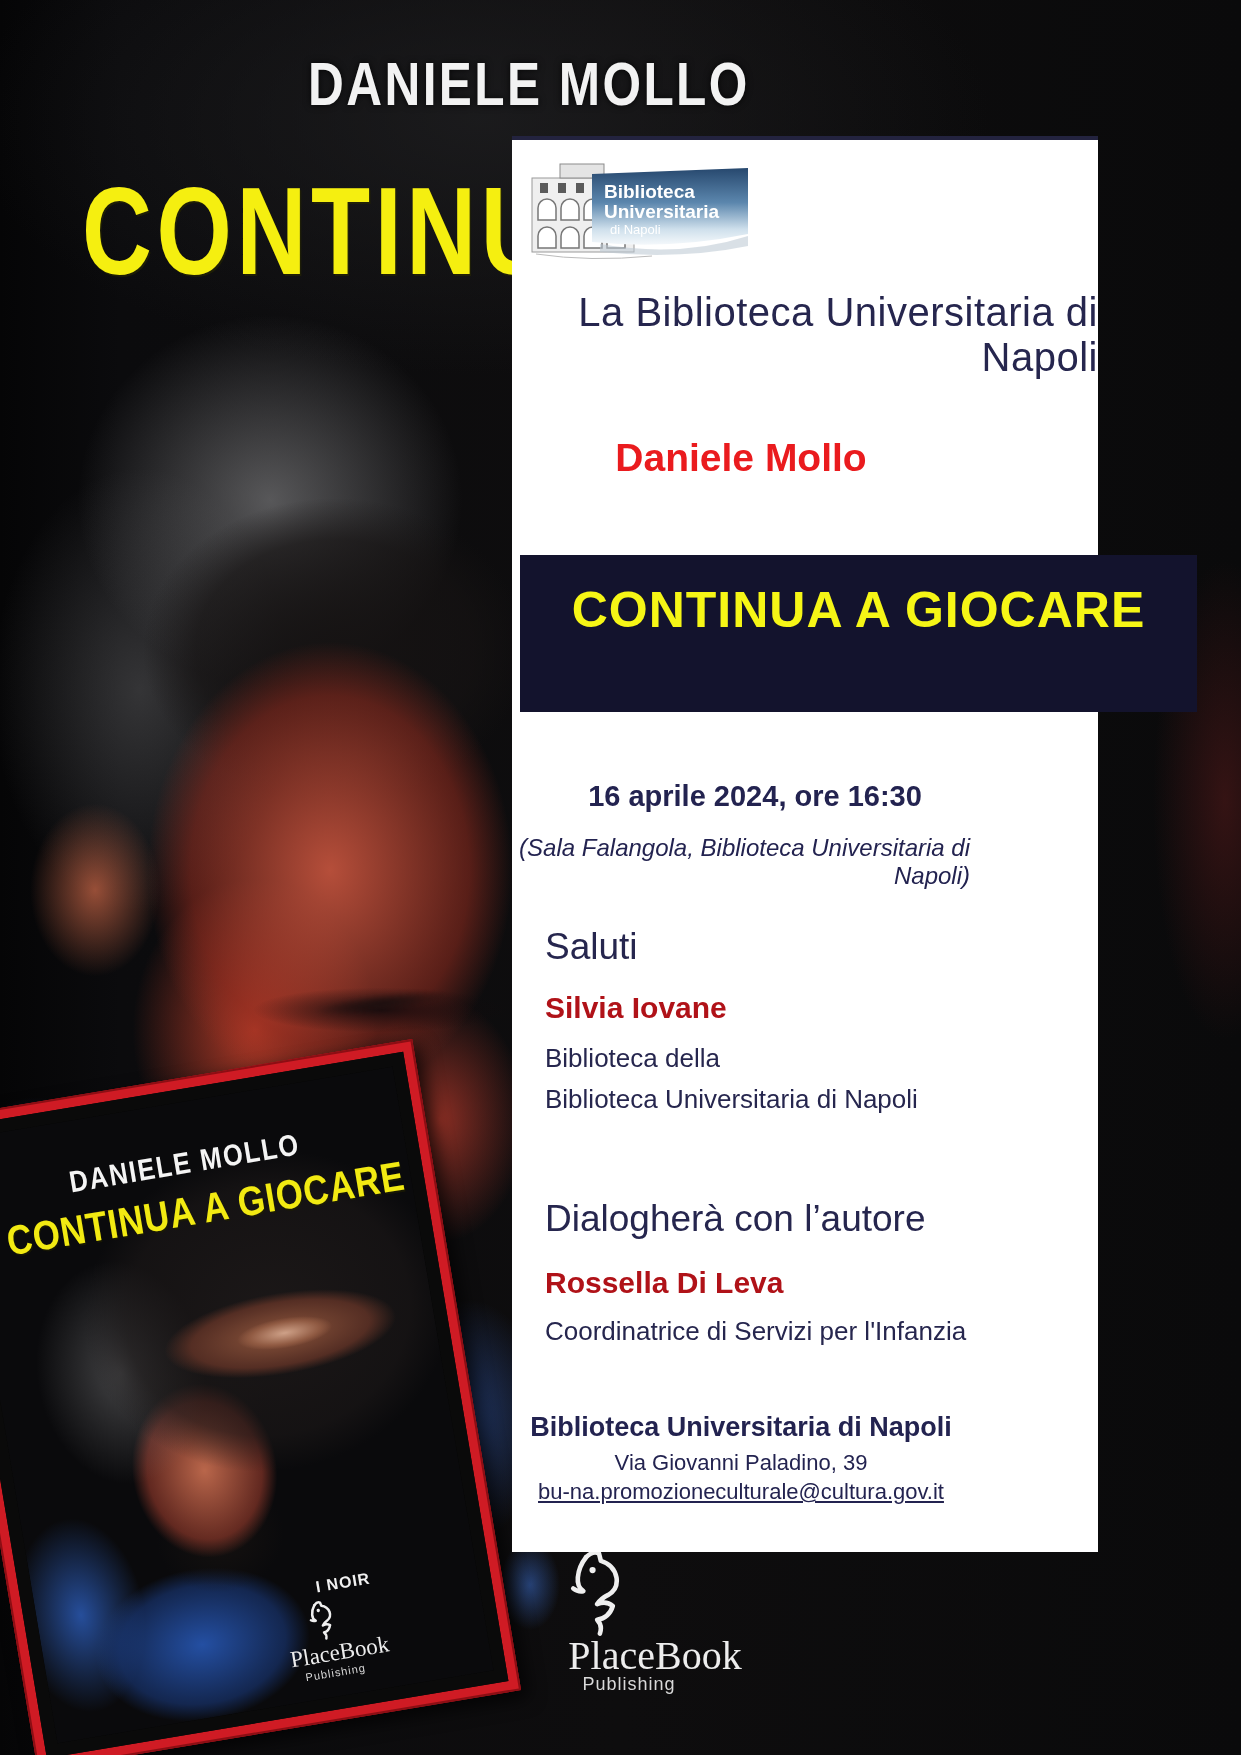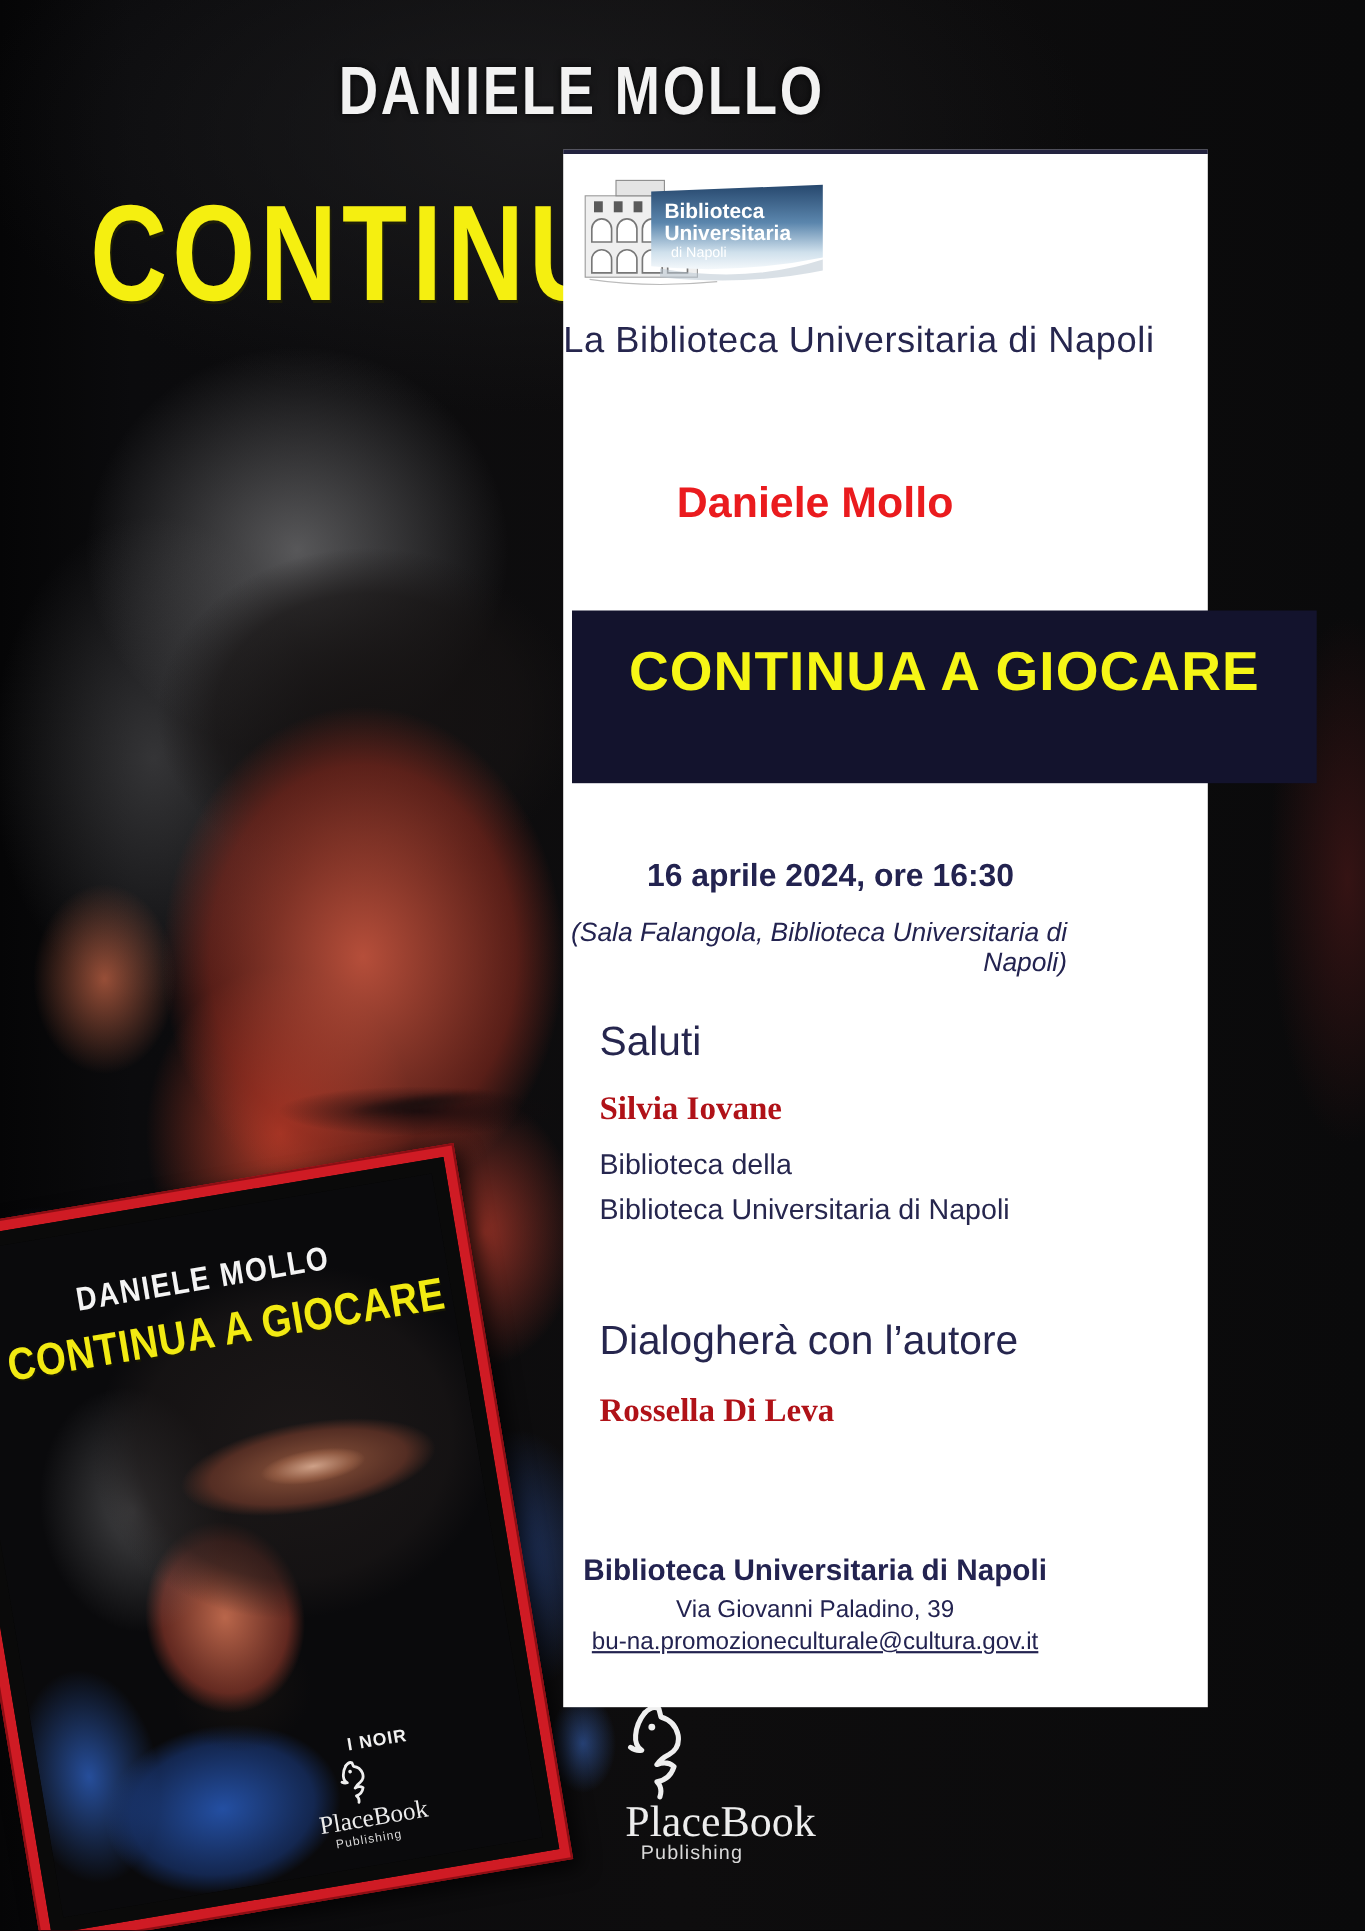--- a/index.html
+++ b/index.html
@@ -54,22 +54,22 @@
     position:absolute;left:34px;top:126px;width:180px;text-align:center;
     font-size:18px;color:#d9d9d9;letter-spacing:1px;
   }
   
   .panel{
     position:absolute;left:512px;top:136px;width:586px;height:1416px;z-index:3;
     background:#ffffff;border-top:4px solid #23233f;box-sizing:border-box;
   }
   .logo-box{position:absolute;left:18px;top:14px;width:220px;height:112px;}
   .p-heading{
-    position:absolute;left:0;right:0;top:150px;text-align:left;
-    font-size:33px;color:#26264e;letter-spacing:.5px;
+    position:absolute;left:0;right:0;top:150px;text-align:right;
+    font-size:40px;color:#26264e;letter-spacing:.5px;
   }
   .p-presents{
     position:absolute;left:0;right:128px;top:227px;text-align:center;
     font-size:32px;font-weight:bold;color:#ea1b1e;
   }
   .p-author{
     position:absolute;left:0;right:128px;top:296px;text-align:center;
     font-size:39px;font-weight:bold;color:#ea1b1e;
   }
   .banner{
@@ -82,21 +82,21 @@
   }
   .p-date{
     position:absolute;left:0;right:128px;top:640px;text-align:center;
     font-size:29px;font-weight:bold;color:#232350;padding-left:28px;
   }
   .p-venue{
     position:absolute;left:0;right:128px;top:694px;text-align:right;
     font-size:24px;font-style:italic;color:#232350;
   }
   .sec-heading{position:absolute;left:33px;font-size:37px;color:#26264e;}
-  .sec-speaker{position:absolute;left:33px;font-size:30px;font-weight:bold;color:#b01218;font-family:Liberation Serif, serif;}
+  .sec-speaker{position:absolute;left:33px;font-size:30px;font-weight:bold;color:#b01218;}
   .sec-role{position:absolute;left:33px;font-size:26px;color:#26264e;}
   .f-org{
     position:absolute;left:0;right:128px;top:1272px;text-align:center;
     font-size:27px;font-weight:bold;color:#232350;
   }
   .f-address{
     position:absolute;left:0;right:128px;top:1310px;text-align:center;
     font-size:22px;color:#232350;
   }
   .f-email{
@@ -250,20 +250,21 @@
 
     <div class="p-venue">(Sala Falangola, Biblioteca Universitaria di Napoli)</div>
 
     <div class="sec-heading" style="top:786px;">Saluti</div>
     <div class="sec-speaker" style="top:851px;">Silvia Iovane</div>
     <div class="sec-role" style="top:903px;">Biblioteca della</div>
     <div class="sec-role" style="top:944px;">Biblioteca Universitaria di Napoli</div>
 
     <div class="sec-heading" style="top:1058px;">Dialogherà con l’autore</div>
     <div class="sec-speaker" style="top:1126px;">Rossella Di Leva</div>
+    <div class="sec-role" style="top:1176px;">Coordinatrice di Servizi per l'Infanzia</div>
 
     <div class="f-org">Biblioteca Universitaria di Napoli</div>
     <div class="f-address">Via Giovanni Paladino, 39</div>
     <div class="f-email">
       <span>bu-na.promozioneculturale@cultura.gov.it</span>
     </div>
 
   </div>
 
 </div>

